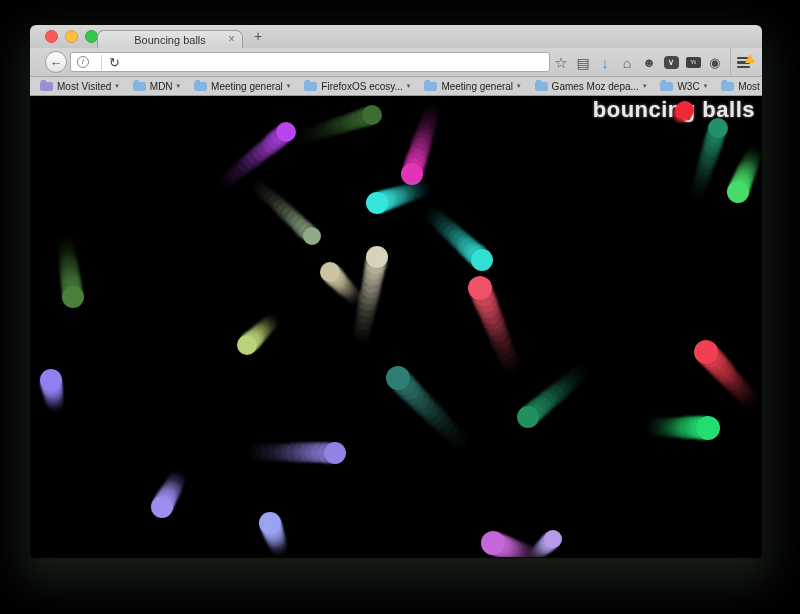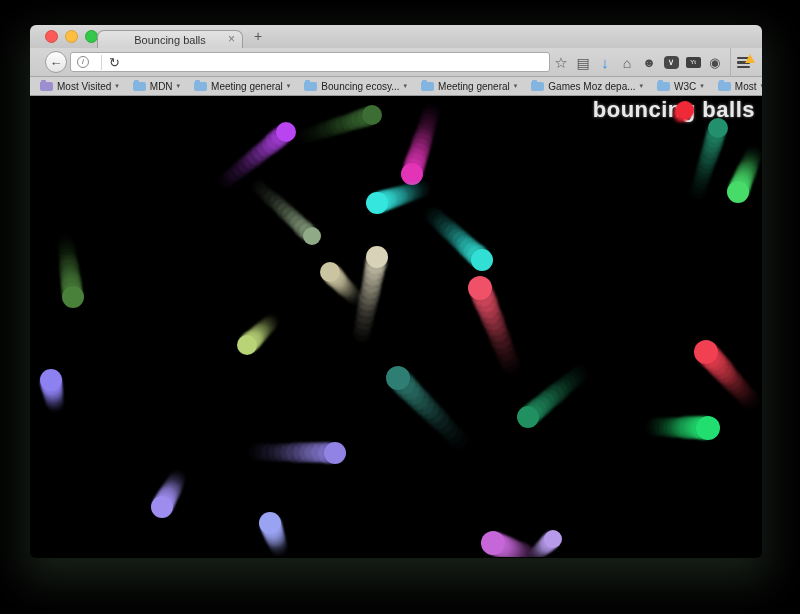--- a/index.html
+++ b/index.html
@@ -138,21 +138,21 @@
         <span class="bm-label">MDN</span>
         <span class="bm-caret">▾</span>
       </div>
       <div class="bm-item">
         <span class="folder" style="background: rgb(132, 180, 224);"></span>
         <span class="bm-label">Meeting general</span>
         <span class="bm-caret">▾</span>
       </div>
       <div class="bm-item">
         <span class="folder" style="background: rgb(132, 180, 224);"></span>
-        <span class="bm-label">Bouncing ecosy...</span>
+        <span class="bm-label">FirefoxOS ecosy...</span>
         <span class="bm-caret">▾</span>
       </div>
       <div class="bm-item">
         <span class="folder" style="background: rgb(132, 180, 224);"></span>
         <span class="bm-label">Meeting general</span>
         <span class="bm-caret">▾</span>
       </div>
       <div class="bm-item">
         <span class="folder" style="background: rgb(132, 180, 224);"></span>
         <span class="bm-label">Games Moz depa...</span>

